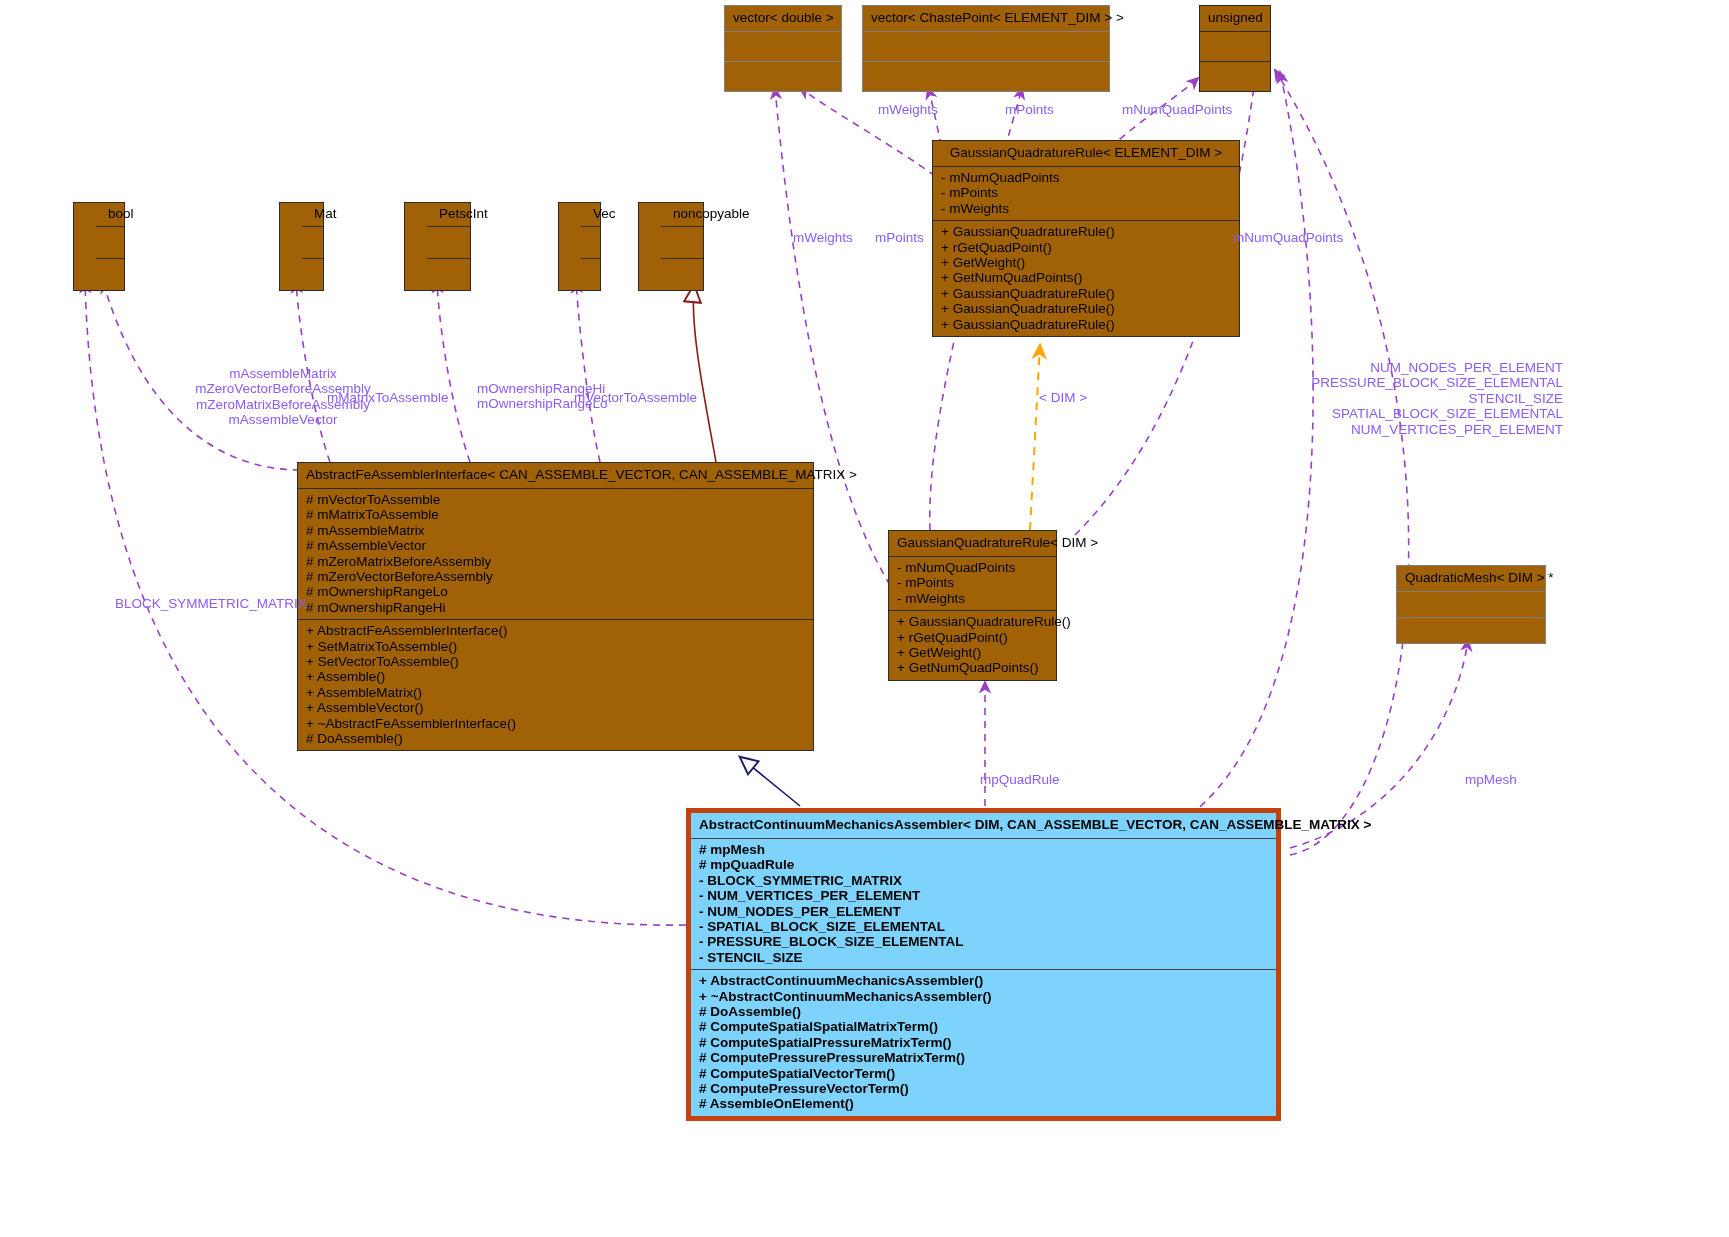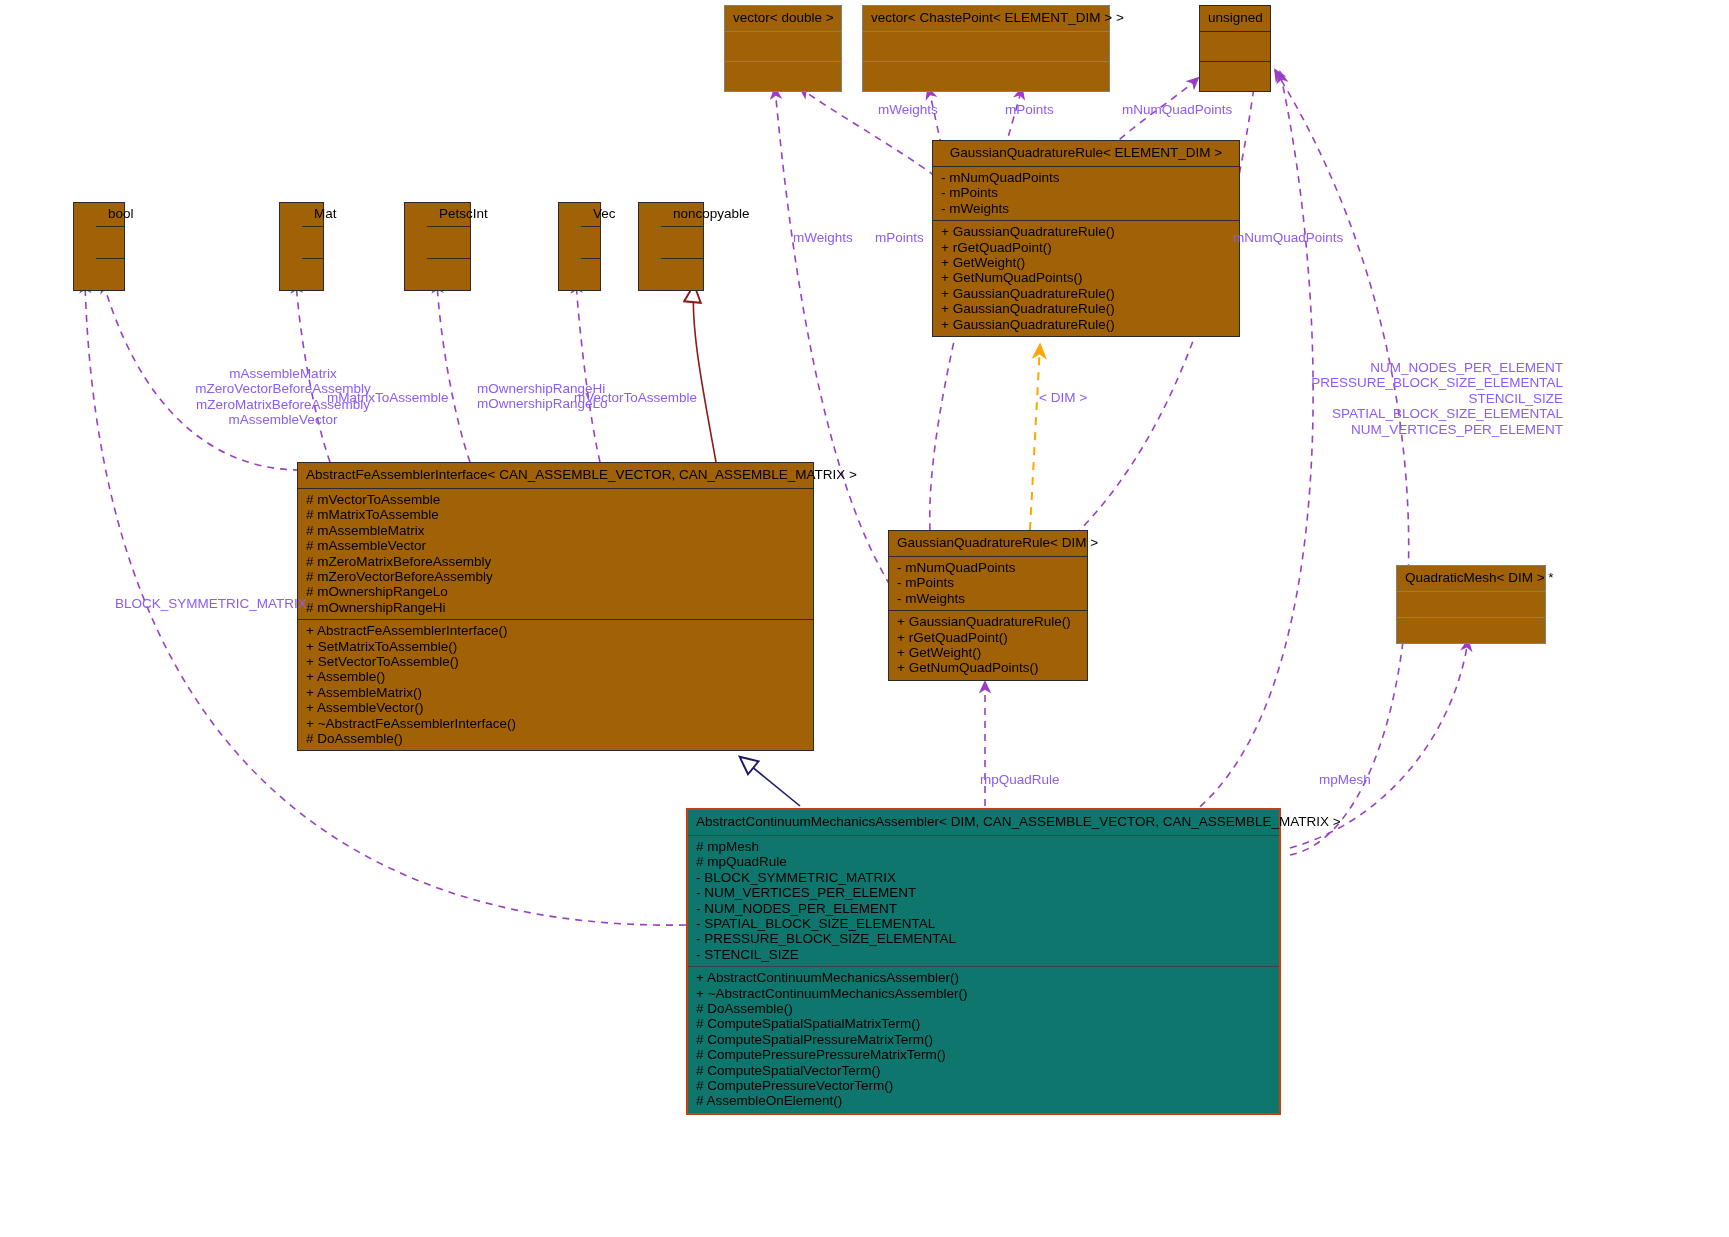--- a/index.html
+++ b/index.html
@@ -24,21 +24,21 @@
   
   .node{
     position:absolute;
     box-sizing:border-box;
     background:#a16207;
     border:1px solid #808080;
     font-size:13.5px;
     line-height:1.18;
   }
   .node.dark{ border:1px solid #2b2b2b; }
-  .node.filled{ background:#0f766e; border:2px solid #c2410c; }
+  .node.filled{ background:#7dd3fc; border:5px solid #c2410c;font-weight:bold; }
   .node .title{
     padding:4px 8px 5px 8px;
     white-space:nowrap;
     text-align:center;
     font-size:13.5px;
   }
   .node.wide .title{ text-align:left; }
   .node .sep{ height:0;border-top:1px solid #808080; }
   .node.dark .sep{ border-top:1px solid #2b2b2b; }
   .node.filled .sep{ border-top:1px solid #404040; }
@@ -212,21 +212,21 @@
       <div class="row">+ GaussianQuadratureRule()</div>
       <div class="row">+ rGetQuadPoint()</div>
       <div class="row">+ GetWeight()</div>
       <div class="row">+ GetNumQuadPoints()</div>
       <div class="row">+ GaussianQuadratureRule()</div>
       <div class="row">+ GaussianQuadratureRule()</div>
       <div class="row">+ GaussianQuadratureRule()</div>
     </div>
   </div>
 
-  <div class="node dark" style="left:888px;top:530px;width:200px;">
+  <div class="node dark" style="left:888px;top:530px;width:169px;">
     <div class="title">GaussianQuadratureRule&lt; DIM &gt;</div>
     <div class="sep"></div>
     <div class="compart">
       <div class="row">- mNumQuadPoints</div>
       <div class="row">- mPoints</div>
       <div class="row">- mWeights</div>
     </div>
     <div class="sep"></div>
     <div class="compart">
       <div class="row">+ GaussianQuadratureRule()</div>
@@ -318,15 +318,15 @@
 
   <div class="elabel right" style="left:1210px;top:360px;width:353px;">NUM_NODES_PER_ELEMENT
 PRESSURE_BLOCK_SIZE_ELEMENTAL
 STENCIL_SIZE
 SPATIAL_BLOCK_SIZE_ELEMENTAL
 NUM_VERTICES_PER_ELEMENT</div>
 
   <div class="elabel" style="left:1039px;top:390px;">&lt; DIM &gt;</div>
 
   <div class="elabel" style="left:980px;top:772px;">mpQuadRule</div>
-  <div class="elabel" style="left:1319px;top:772px;">mpMesh</div>
+  <div class="elabel" style="left:1465px;top:772px;">mpMesh</div>
 
 </div>
 
 </body></html>

